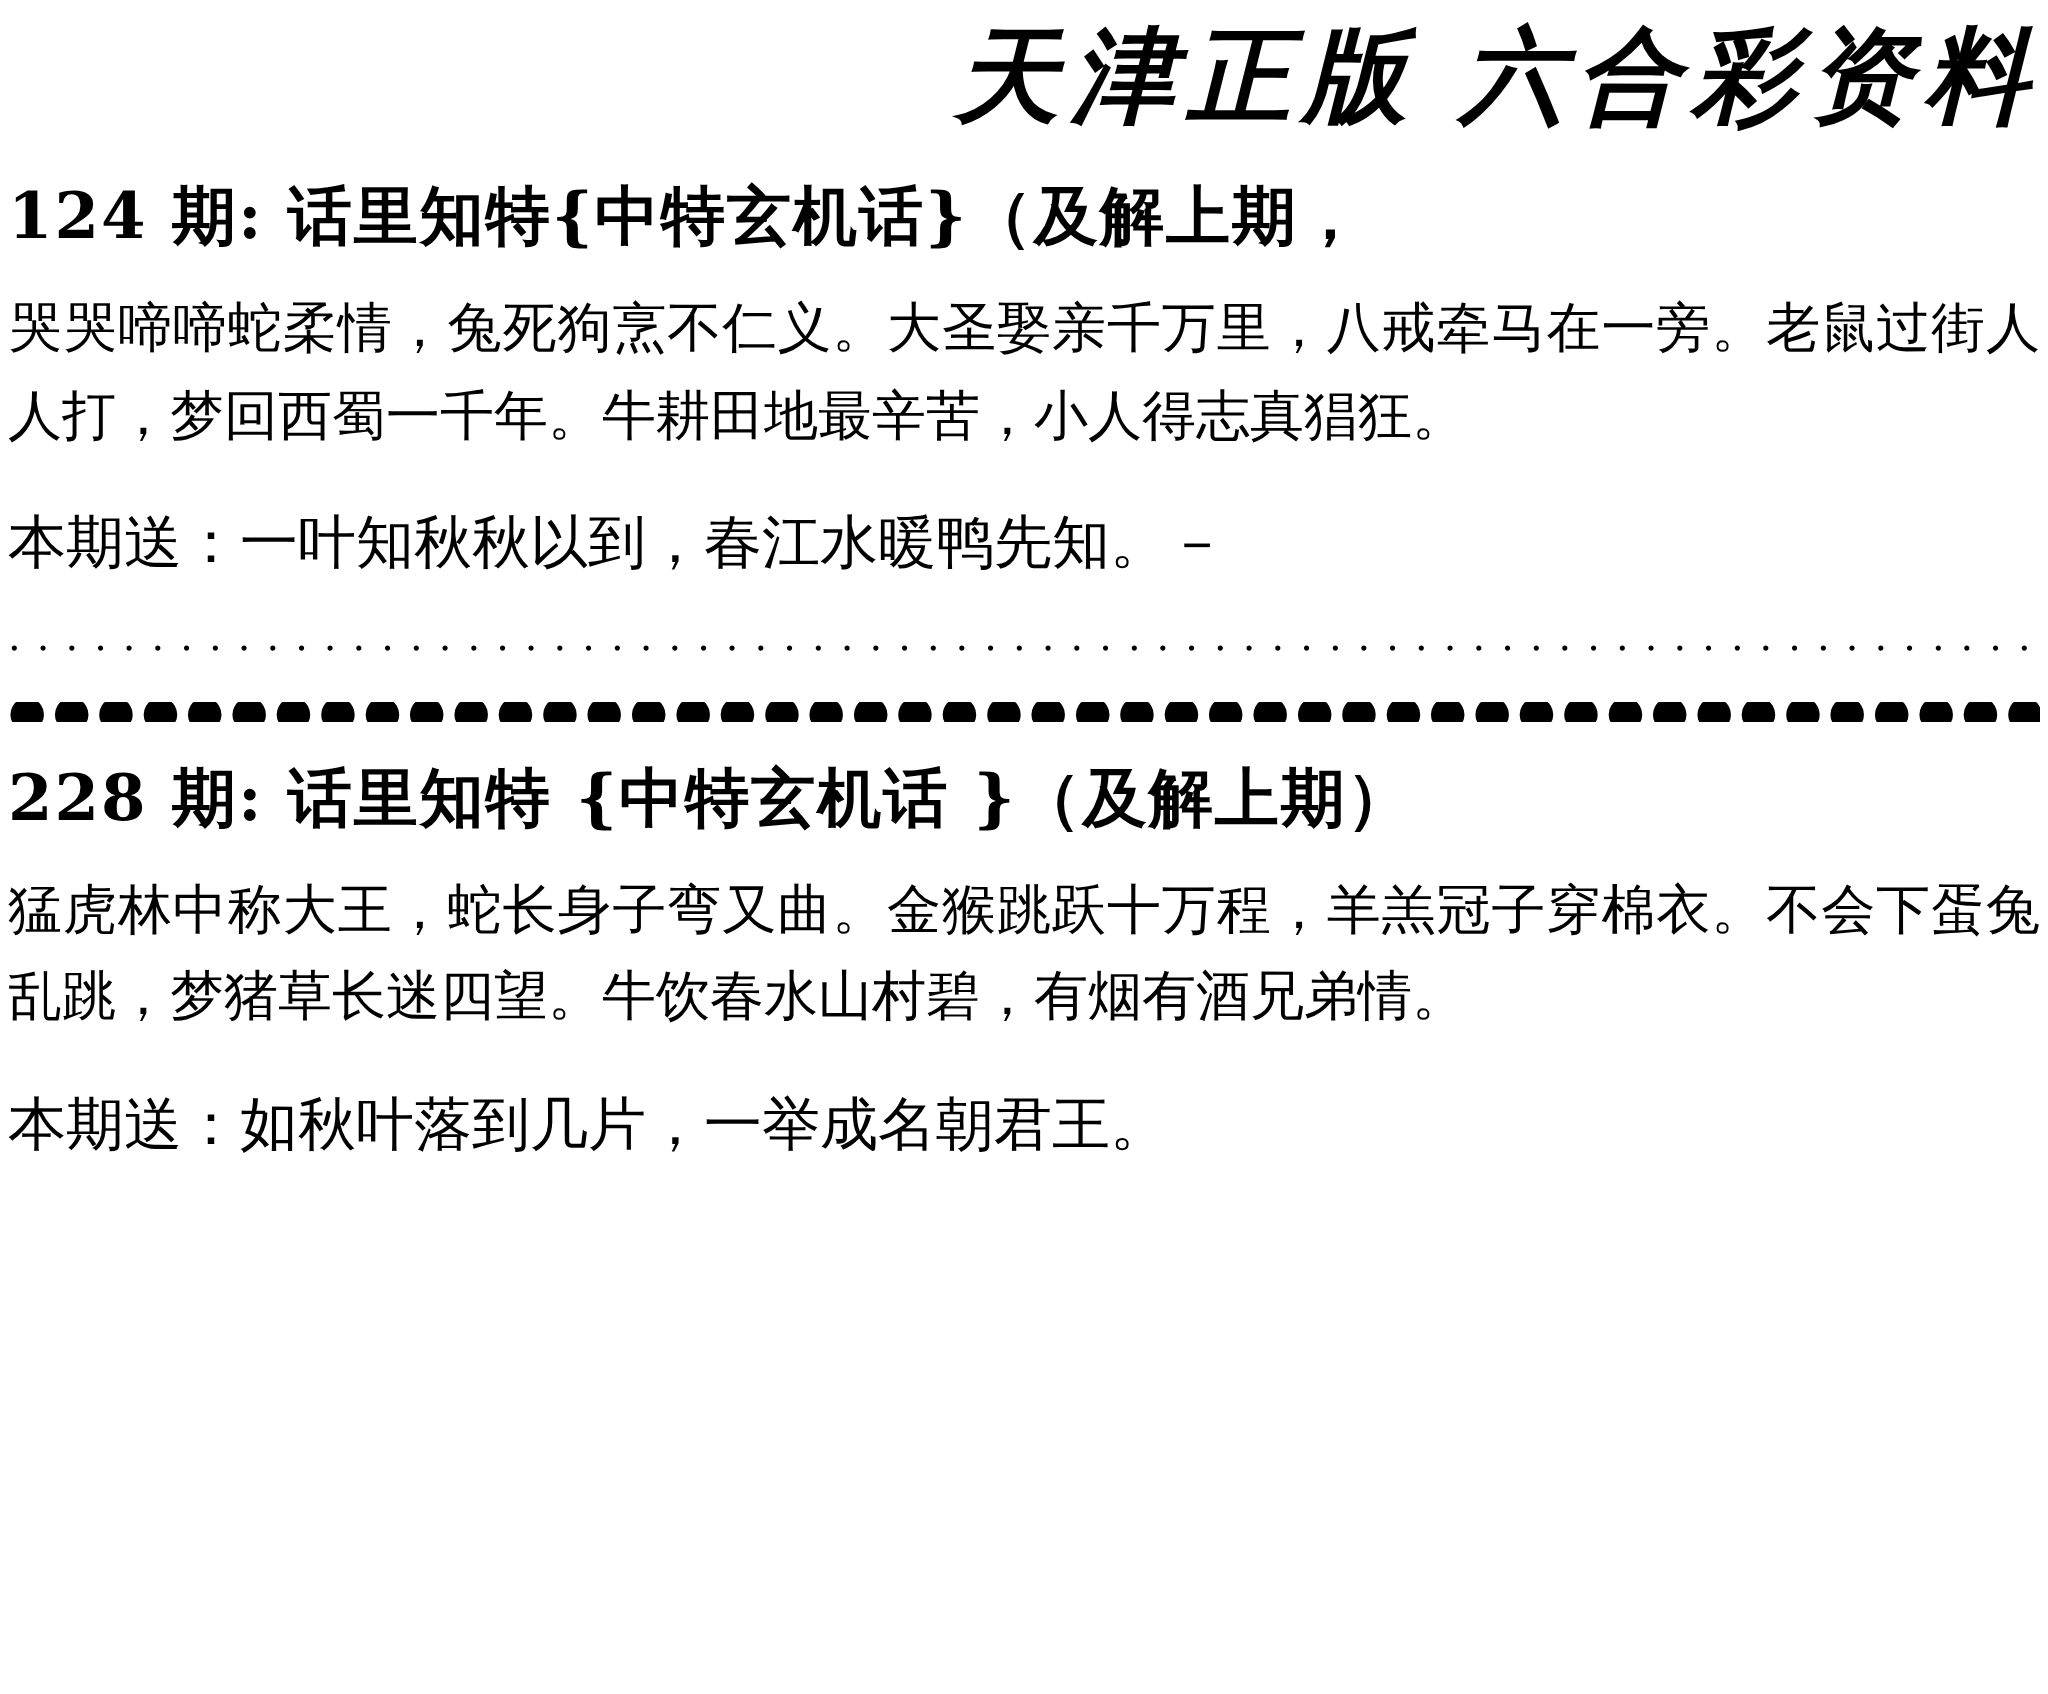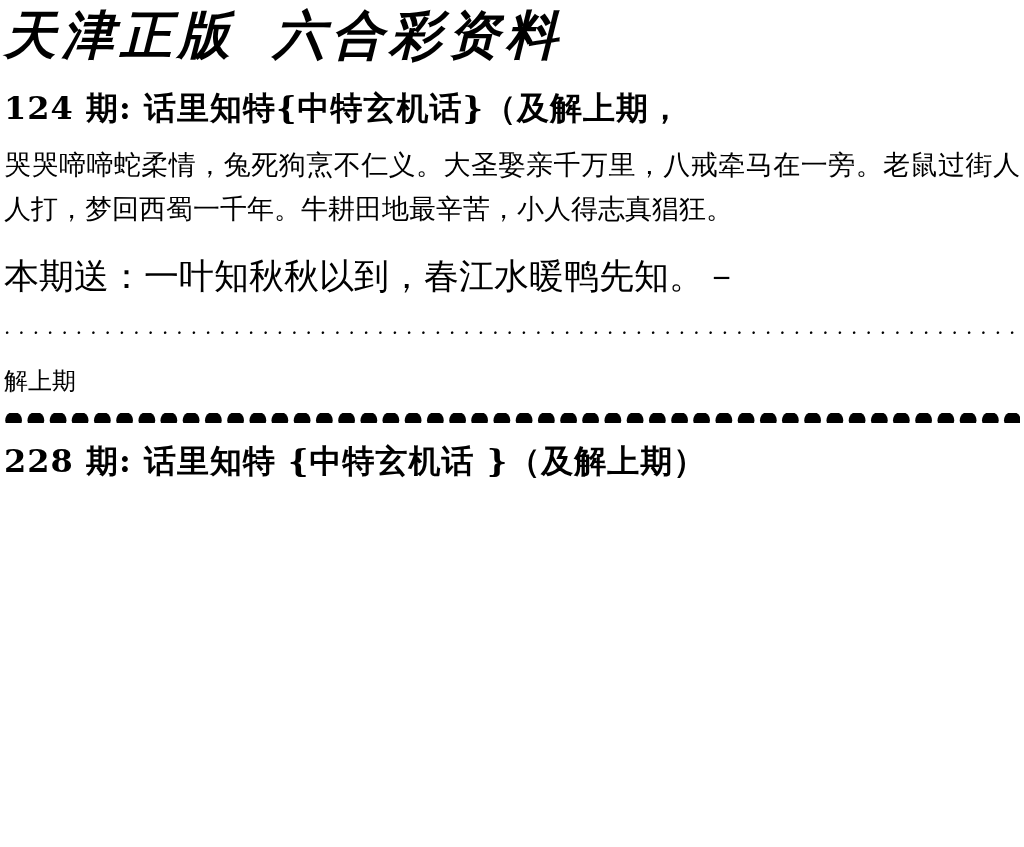--- a/index.html
+++ b/index.html
@@ -15,22 +15,22 @@
     overflow: hidden;
   }
   .page {
     position: relative;
     width: 1024px;
     height: 847px;
     box-sizing: border-box;
     padding: 0 4px;
   }
   .title {
-    text-align: left;
-    font-family: Liberation Mono, monospace;
+    text-align: right;
+    font-family: Liberation Sans, sans-serif;
     font-weight: bold;
     font-style: italic;
     font-size: 52px;
     letter-spacing: 6px;
     line-height: 1.15;
     margin: 10px 0 12px 0;
     white-space: nowrap;
   }
   .section {
     margin: 0;
@@ -44,21 +44,21 @@
     white-space: nowrap;
   }
   .body-text {
     font-size: 27px;
     line-height: 1.62;
     margin: 11px 0 0 0;
     letter-spacing: 0px;
     text-align: justify;
   }
   .send-line {
-    font-size: 35px;
+    font-size: 29px;
     line-height: 1.6;
     margin: 18px 0 0 0;
   }
   .dotline {
     font-size: 20px;
     line-height: 1.1;
     letter-spacing: 8px;
     margin: 18px 0 0 0;
     overflow: hidden;
     white-space: nowrap;
@@ -85,21 +85,22 @@
 
 <div class="page">
 
   <div class="title">天津正版  六合彩资料</div>
 
   <div class="section">
     <div class="heading">124 期: 话里知特{中特玄机话}（及解上期，</div>
     <div class="body-text">哭哭啼啼蛇柔情，兔死狗烹不仁义。大圣娶亲千万里，八戒牵马在一旁。老鼠过街人人打，梦回西蜀一千年。牛耕田地最辛苦，小人得志真猖狂。</div>
     <div class="send-line">本期送：一叶知秋秋以到，春江水暖鸭先知。－</div>
     <div class="dotline">·································································································································</div>
-    <div class="solve-label">解上期</div>
     <div class="divider">●●●●●●●●●●●●●●●●●●●●●●●●●●●●●●●●●●●●●●●●●●●●●●●●●●●●●●●●●●●●</div>
   </div>
 
   <div class="section">
     <div class="heading">228 期: 话里知特 {中特玄机话 }（及解上期）</div>
+    <div class="body-text">猛虎林中称大王，蛇长身子弯又曲。金猴跳跃十万程，羊羔冠子穿棉衣。不会下蛋兔乱跳，梦猪草长迷四望。牛饮春水山村碧，有烟有酒兄弟情。</div>
+    <div class="send-line">本期送：如秋叶落到几片，一举成名朝君王。</div>
   </div>
 
 </div>
 
 </body></html>

